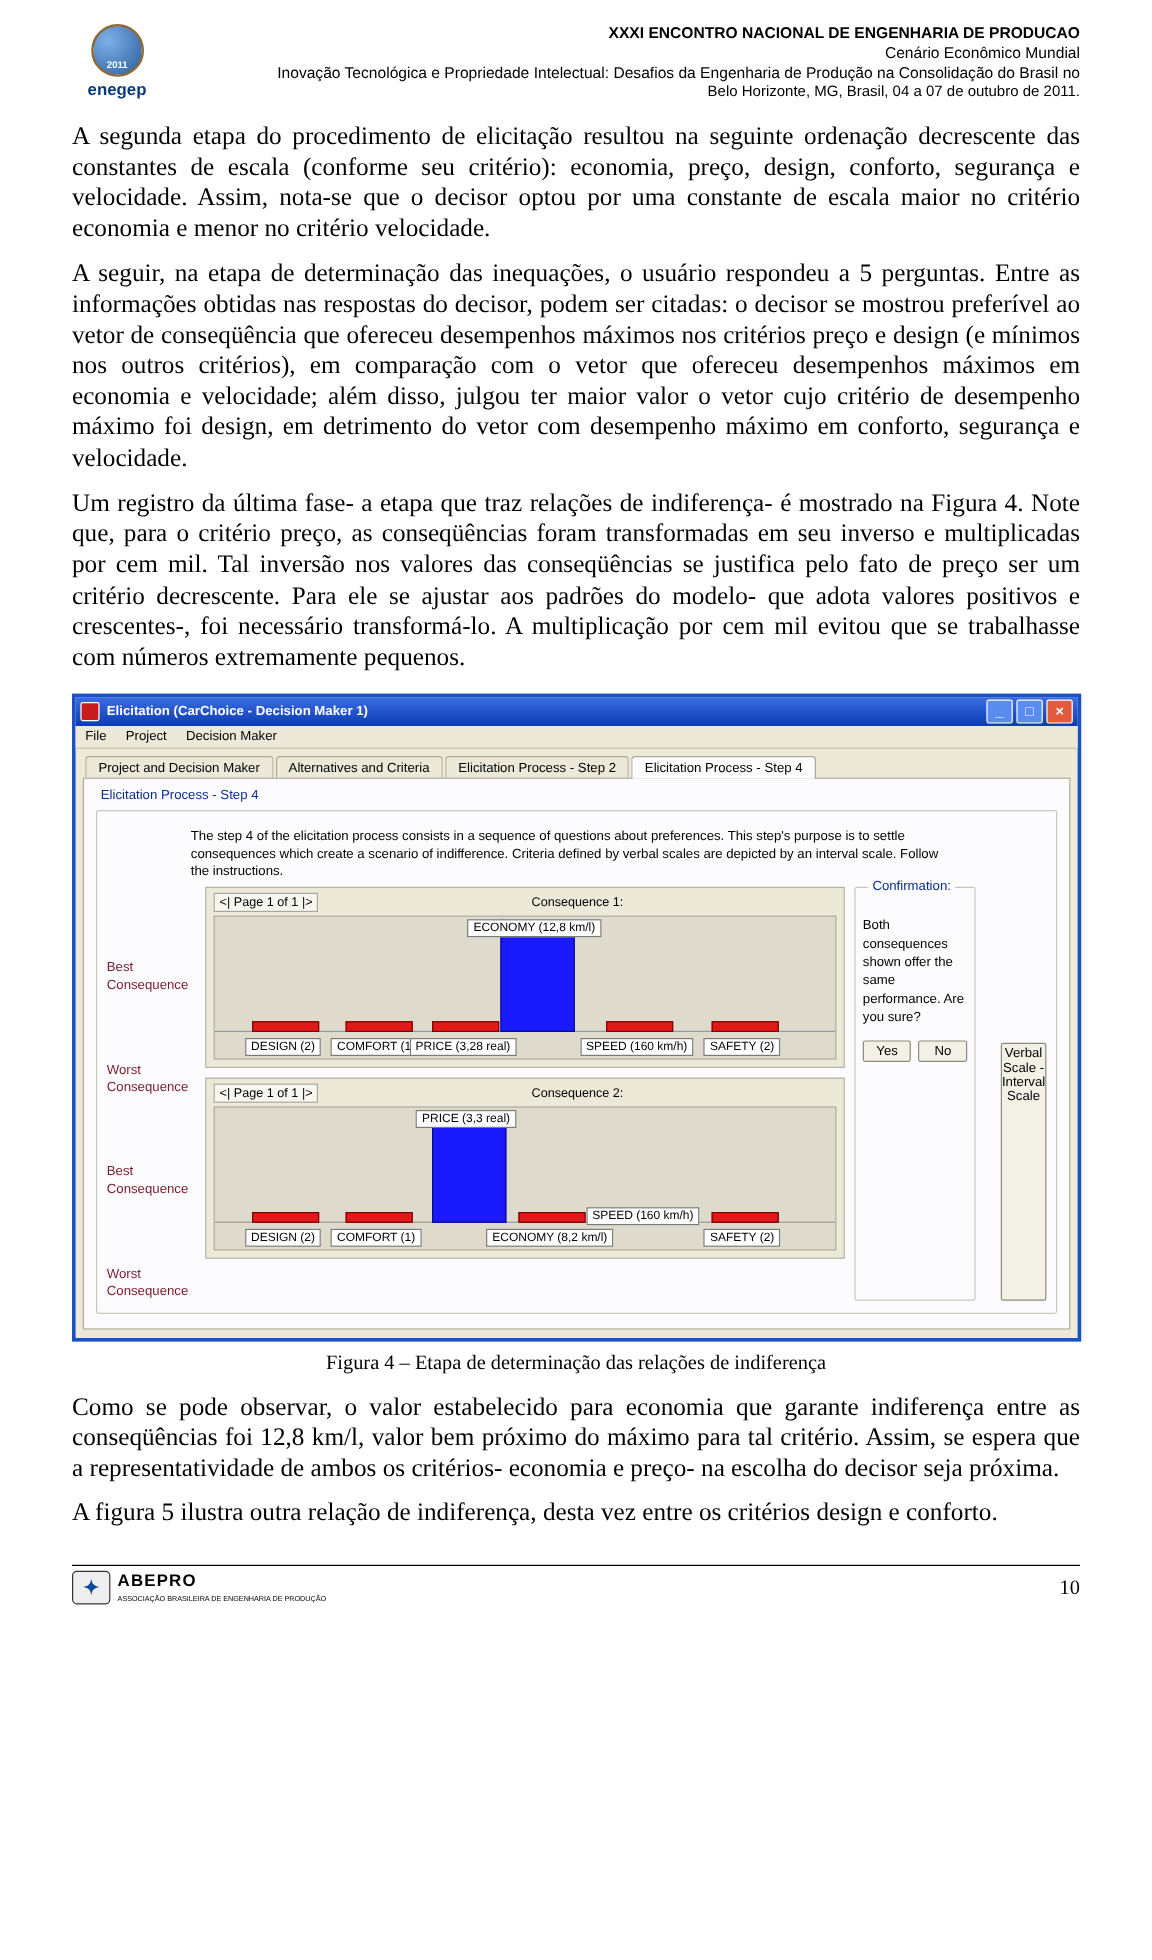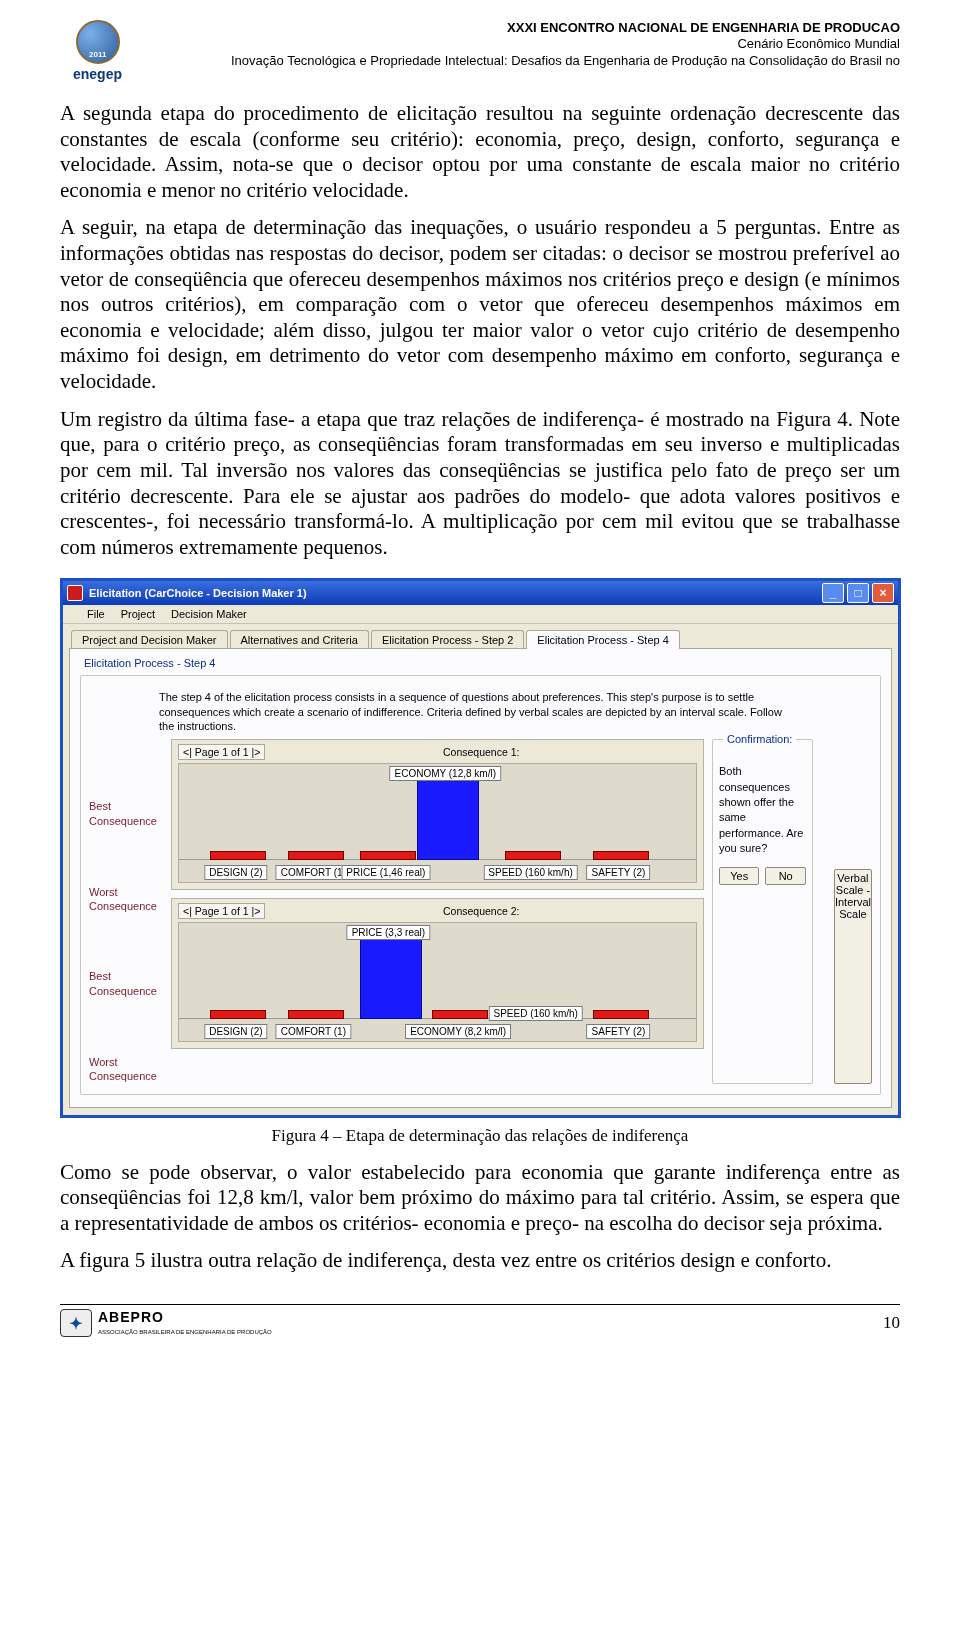--- a/index.html
+++ b/index.html
@@ -76,21 +76,21 @@
     align-items: center;
     padding: 0 4px;
     font-weight: bold;
   }
   .titlebar .ticon {
     width: 14px; height: 14px; background:#c91d1d; border:1px solid #fff; border-radius:2px; margin-right:6px;
   }
   .winbtns { margin-left:auto; display:flex; gap:3px; }
   .winbtn { width:20px;height:18px;background:#5a8cf0;border:1px solid #fff;border-radius:2px;display:flex;align-items:center;justify-content:center;color:#fff;font:bold 12px Arial; }
   .winbtn.close{ background:#e25b3c; }
-  .menubar { background:#ece9d8; padding:3px 24px; border-bottom:1px solid #c6c3b4; display:flex; gap:16px; }
+  .menubar { background:#ece9d8; padding:3px 8px; border-bottom:1px solid #c6c3b4; display:flex; gap:16px; }
   .tabs { padding:6px 8px 0 8px; display:flex; gap:2px; }
   .tab {
     padding:3px 10px;
     background:#ece9d8;
     border:1px solid #aca899;
     border-bottom:none;
     border-radius:3px 3px 0 0;
   }
   .tab.active { background:#fcfcfe; position:relative; z-index:2; }
   .tabpane {
@@ -179,20 +179,21 @@
   <div class="hdr">
     <div class="logo">
       <div class="globe"></div>
       <div class="yr">2011</div>
       <div class="enegep">enegep</div>
     </div>
     <div class="hdr-text">
       <div class="line1">XXXI ENCONTRO NACIONAL DE ENGENHARIA DE PRODUCAO</div>
       <div>Cenário Econômico Mundial</div>
       <div>Inovação Tecnológica e Propriedade Intelectual: Desafios da Engenharia de Produção na Consolidação do Brasil no</div>
+      <div class="line4">Belo Horizonte, MG, Brasil, 04 a 07 de outubro de 2011.</div>
     </div>
   </div>
 
   <p class="body">A segunda etapa do procedimento de elicitação resultou na seguinte ordenação decrescente das constantes de escala (conforme seu critério): economia, preço, design, conforto, segurança e velocidade. Assim, nota-se que o decisor optou por uma constante de escala maior no critério economia e menor no critério velocidade.</p>
   <p class="body">A seguir, na etapa de determinação das inequações, o usuário respondeu a 5 perguntas. Entre as informações obtidas nas respostas do decisor, podem ser citadas: o decisor se mostrou preferível ao vetor de conseqüência que ofereceu desempenhos máximos nos critérios preço e design (e mínimos nos outros critérios), em comparação com o vetor que ofereceu desempenhos máximos em economia e velocidade; além disso, julgou ter maior valor o vetor cujo critério de desempenho máximo foi design, em detrimento do vetor com desempenho máximo em conforto, segurança e velocidade.</p>
   <p class="body">Um registro da última fase- a etapa que traz relações de indiferença- é mostrado na Figura 4. Note que, para o critério preço, as conseqüências foram transformadas em seu inverso e multiplicadas por cem mil. Tal inversão nos valores das conseqüências se justifica pelo fato de preço ser um critério decrescente. Para ele se ajustar aos padrões do modelo- que adota valores positivos e crescentes-, foi necessário transformá-lo. A multiplicação por cem mil evitou que se trabalhasse com números extremamente pequenos.</p>
 
   <div class="app-win">
     <div class="titlebar">
       <div class="ticon"></div>
@@ -241,21 +242,21 @@
               </div>
               <div class="plot">
                 <div class="baseline"></div>
                 <div class="bluebar" style="left:46%;width:60px;height:92px;"></div>
                 <div class="toplabel" style="left:51.5%;">ECONOMY (12,8 km/l)</div>
                 <div class="redbar" style="left:6%;width:54px;"></div>
                 <div class="barlabel" style="left:11%;">DESIGN (2)</div>
                 <div class="redbar" style="left:21%;width:54px;"></div>
                 <div class="barlabel" style="left:26%;">COMFORT (1)</div>
                 <div class="redbar" style="left:35%;width:54px;"></div>
-                <div class="barlabel" style="left:40%;">PRICE (1,46 real)</div>
+                <div class="barlabel" style="left:40%;">PRICE (3,28 real)</div>
                 <div class="redbar" style="left:63%;width:54px;"></div>
                 <div class="barlabel" style="left:68%;">SPEED (160 km/h)</div>
                 <div class="redbar" style="left:80%;width:54px;"></div>
                 <div class="barlabel" style="left:85%;">SAFETY (2)</div>
               </div>
             </div>
 
             <div class="chartbox">
               <div class="chartbar-top">
                 <span class="pager">

